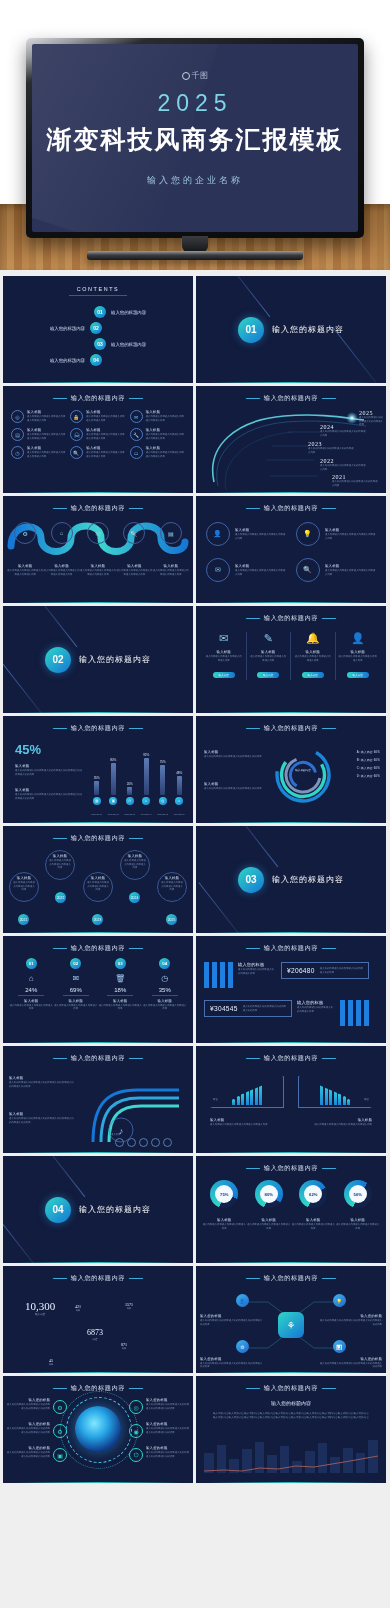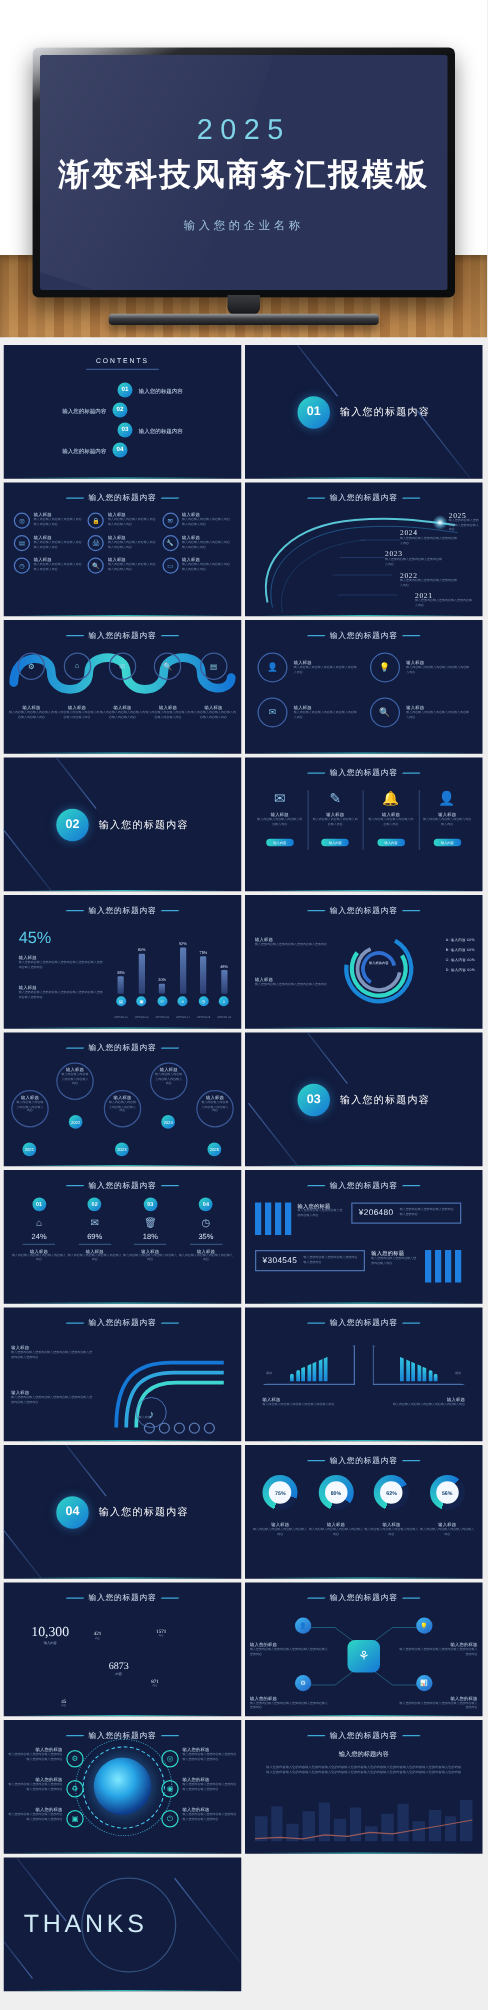--- a/index.html
+++ b/index.html
@@ -87,21 +87,21 @@
 
   
   .bars{position:absolute;left:88px;right:8px;bottom:18px;height:58px;display:flex;align-items:flex-end;gap:5px;}
   .barcol{flex:1;display:flex;flex-direction:column;align-items:center;justify-content:flex-end;height:100%;}
   .barlbl{font-size:3.1px;color:#cfe0f5;margin-bottom:1px;}
   .bar{width:5px;background:linear-gradient(180deg,#5b7bb5,#2c3f73);border-radius:1px;}
   .barico{width:8px;height:8px;border-radius:50%;background:linear-gradient(140deg,#35cfe0,#1a86d8);margin-top:2px;
      display:flex;align-items:center;justify-content:center;font-size:3.4px;color:#fff;}
   .baraxis{position:absolute;left:88px;right:8px;bottom:8px;display:flex;gap:5px;}
   .baraxis span{flex:1;text-align:center;font-size:2.1px;color:#7f93bb;}
-  .bigpct{position:absolute;left:12px;top:26px;font-size:13px;color:#59c7e6;font-weight:400;}
+  .bigpct{position:absolute;left:12px;top:26px;font-size:13px;color:#59c7e6;font-weight:700;}
   .legend{position:absolute;right:6px;top:34px;}
   .legend div{font-size:2.8px;color:#cfe0f5;margin-bottom:4px;letter-spacing:.2px;}
 
   
   .balloon{position:absolute;width:30px;height:30px;border-radius:50%;border:.7px solid #3a5896;
      padding:3px;box-sizing:border-box;text-align:center;}
   .bdot{position:absolute;width:11px;height:11px;border-radius:50%;background:linear-gradient(140deg,#2fd6c6,#1577d6);
      color:#fff;font-size:3.4px;display:flex;align-items:center;justify-content:center;}
 
   
@@ -160,20 +160,24 @@
 <body>
 
 <div class="page">
 
   <div class="hero">
     <div class="floor"></div>
     <div class="tvwrap">
       <div class="tvbezel">
         <div class="tvscreen">
           <div class="tvglare"></div>
+          <div class="wm">
+            <span class="ring"></span>
+            <span>千图</span>
+          </div>
           <div class="hero-year">2025</div>
           <div class="hero-title">渐变科技风商务汇报模板</div>
           <div class="hero-sub">输入您的企业名称</div>
         </div>
       </div>
       <div class="tvstand neck" style="position:absolute;"></div>
       <div class="tvstand base" style="position:absolute;"></div>
     </div>
   </div>
 
@@ -823,24 +827,17 @@
           <i style="height:46%"></i>
           <i style="height:74%"></i>
           <i style="height:60%"></i>
           <i style="height:96%"></i>
       </div>
       <svg class="repline" viewBox="0 0 174 22" preserveAspectRatio="none">
         <path d="M0 18 L20 17 L38 18 L56 15 L74 16 L92 13 L110 14 L128 11 L146 8 L174 3" fill="none" stroke="#9a5a5a" stroke-width="1"></path>
       </svg>
     </div>
 
-    <div class="slide">
-      <div style="position:absolute;left:-6px;top:-20px;width:1px;height:90px;background:linear-gradient(180deg,rgba(70,110,190,0),#3f5f9e);transform:rotate(-38deg);transform-origin:top;"></div>
-      <div style="position:absolute;right:22px;top:6px;width:1px;height:100px;background:linear-gradient(180deg,#3f5f9e,rgba(70,110,190,0));transform:rotate(-38deg);"></div>
-      <div style="position:absolute;left:4px;bottom:4px;width:1px;height:60px;background:linear-gradient(180deg,rgba(70,110,190,0),#3f5f9e);transform:rotate(-38deg);"></div>
-      <div class="thanks-ring"></div>
-      <div class="thanks">THANKS</div>
-    </div>
 
     <div class="slide blank"></div>
 
   </div>
 </div>
 
 </body></html>

